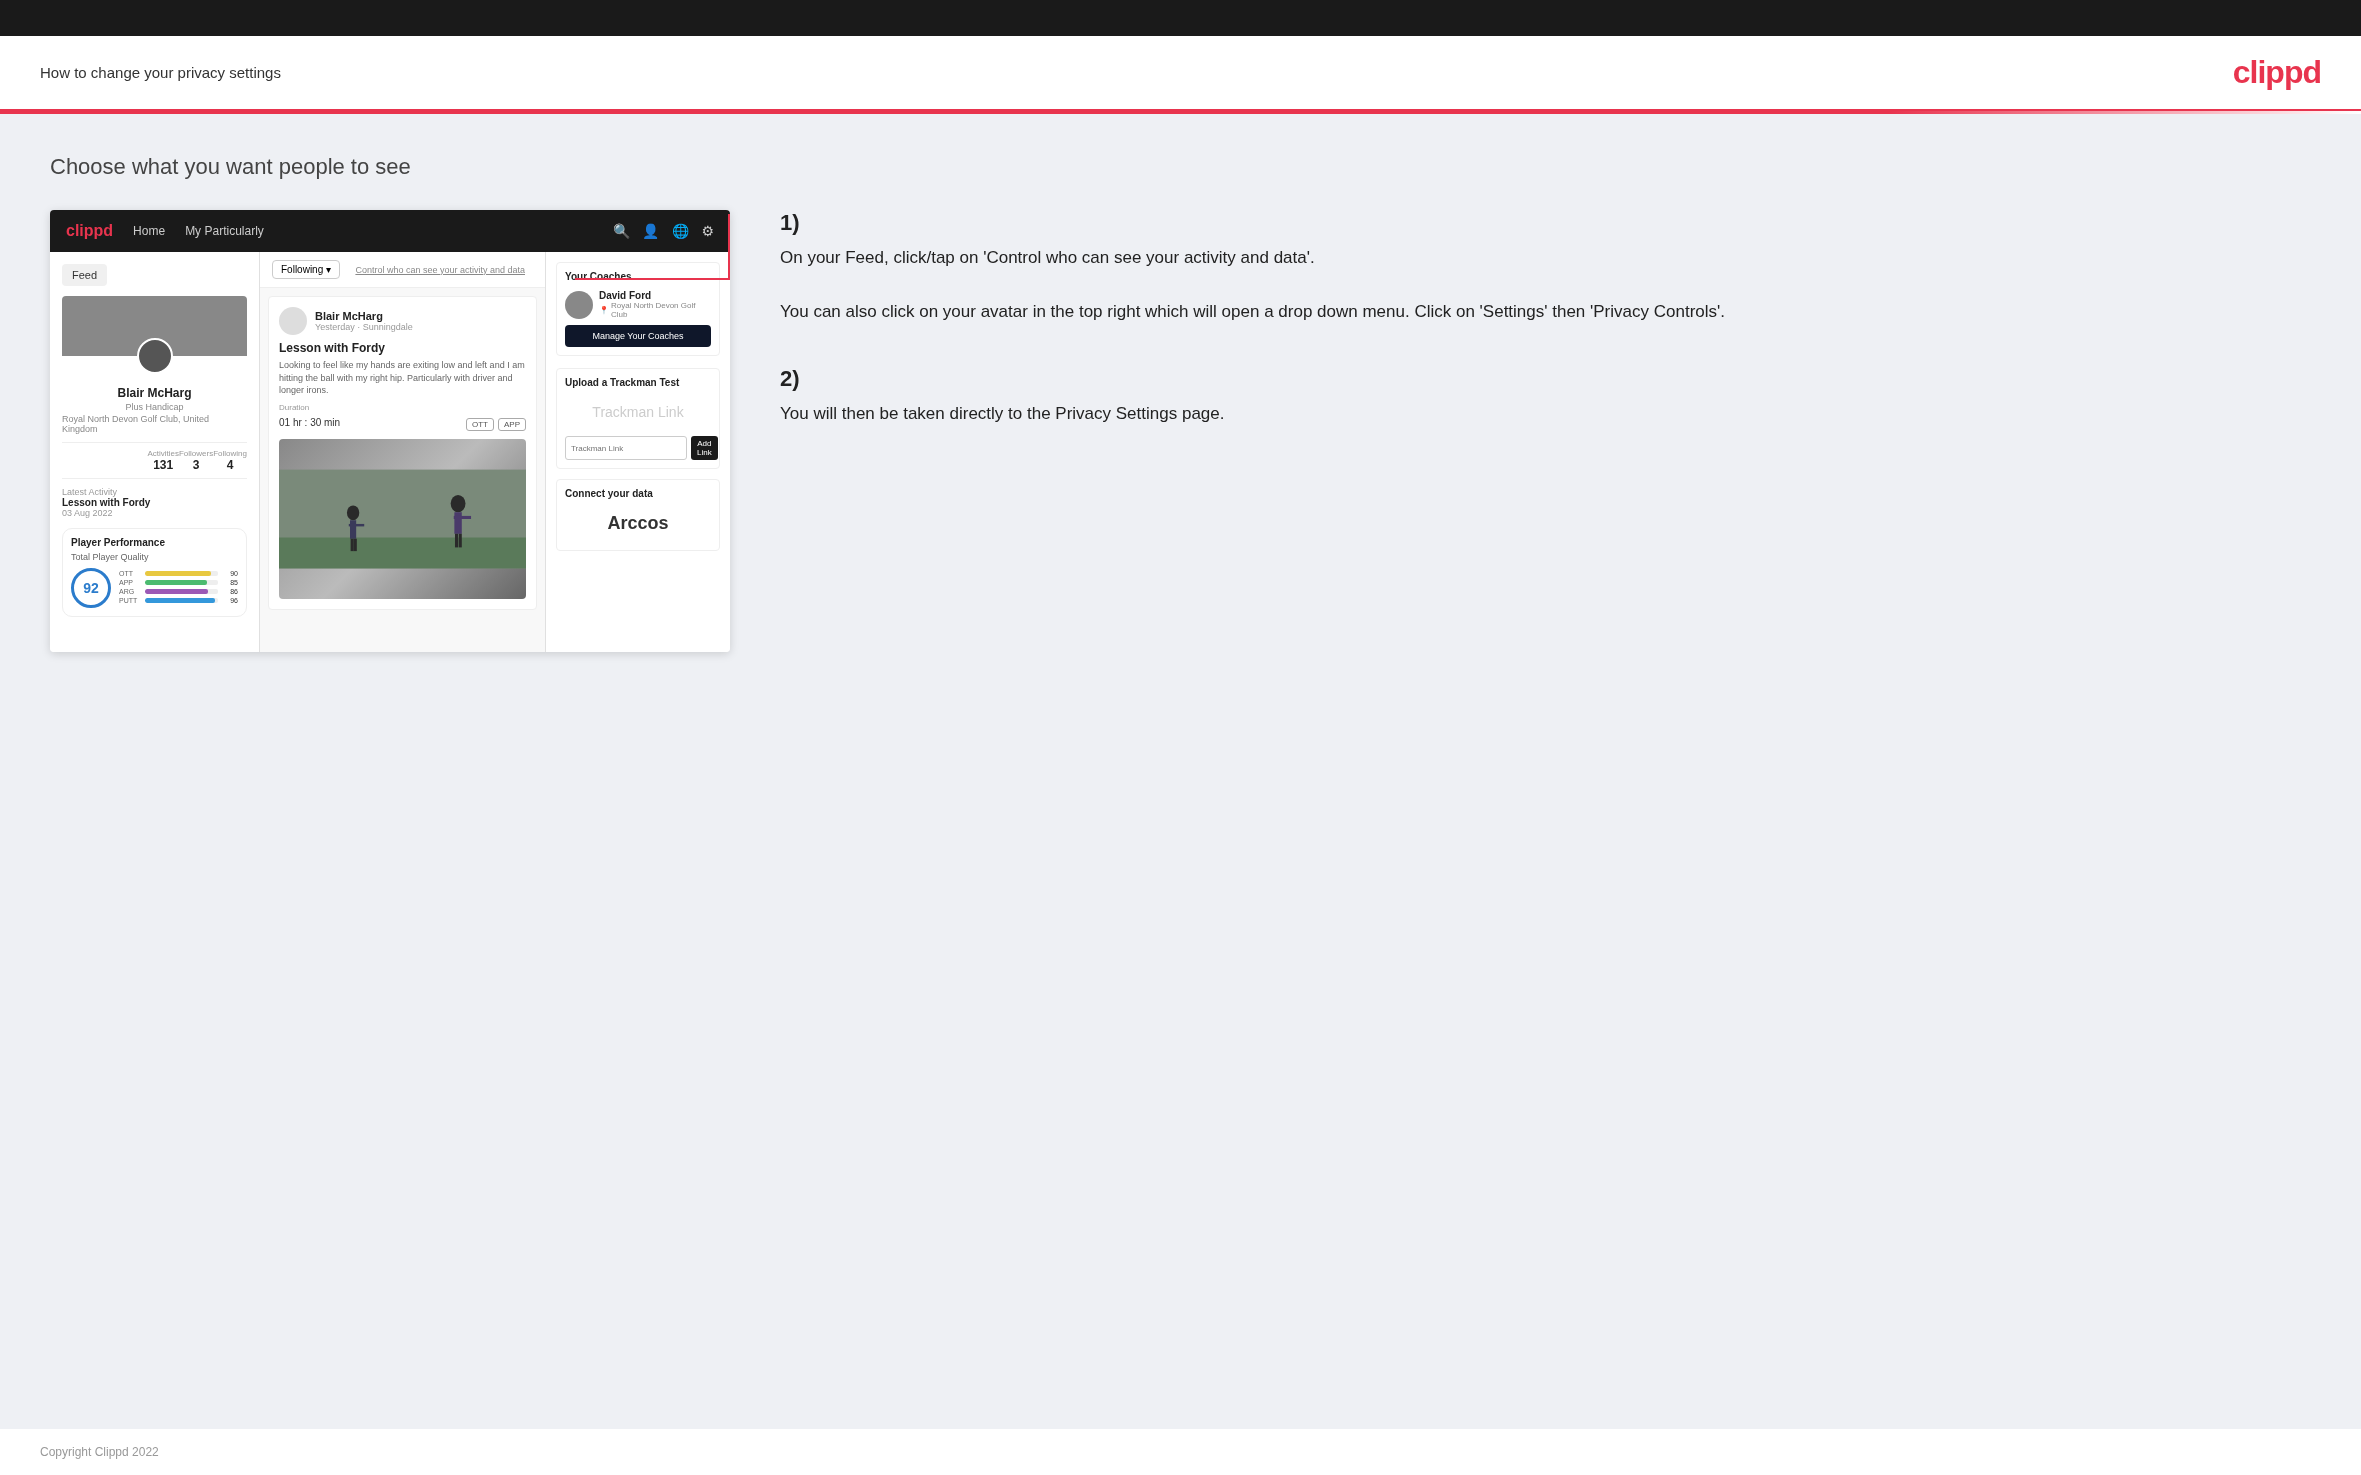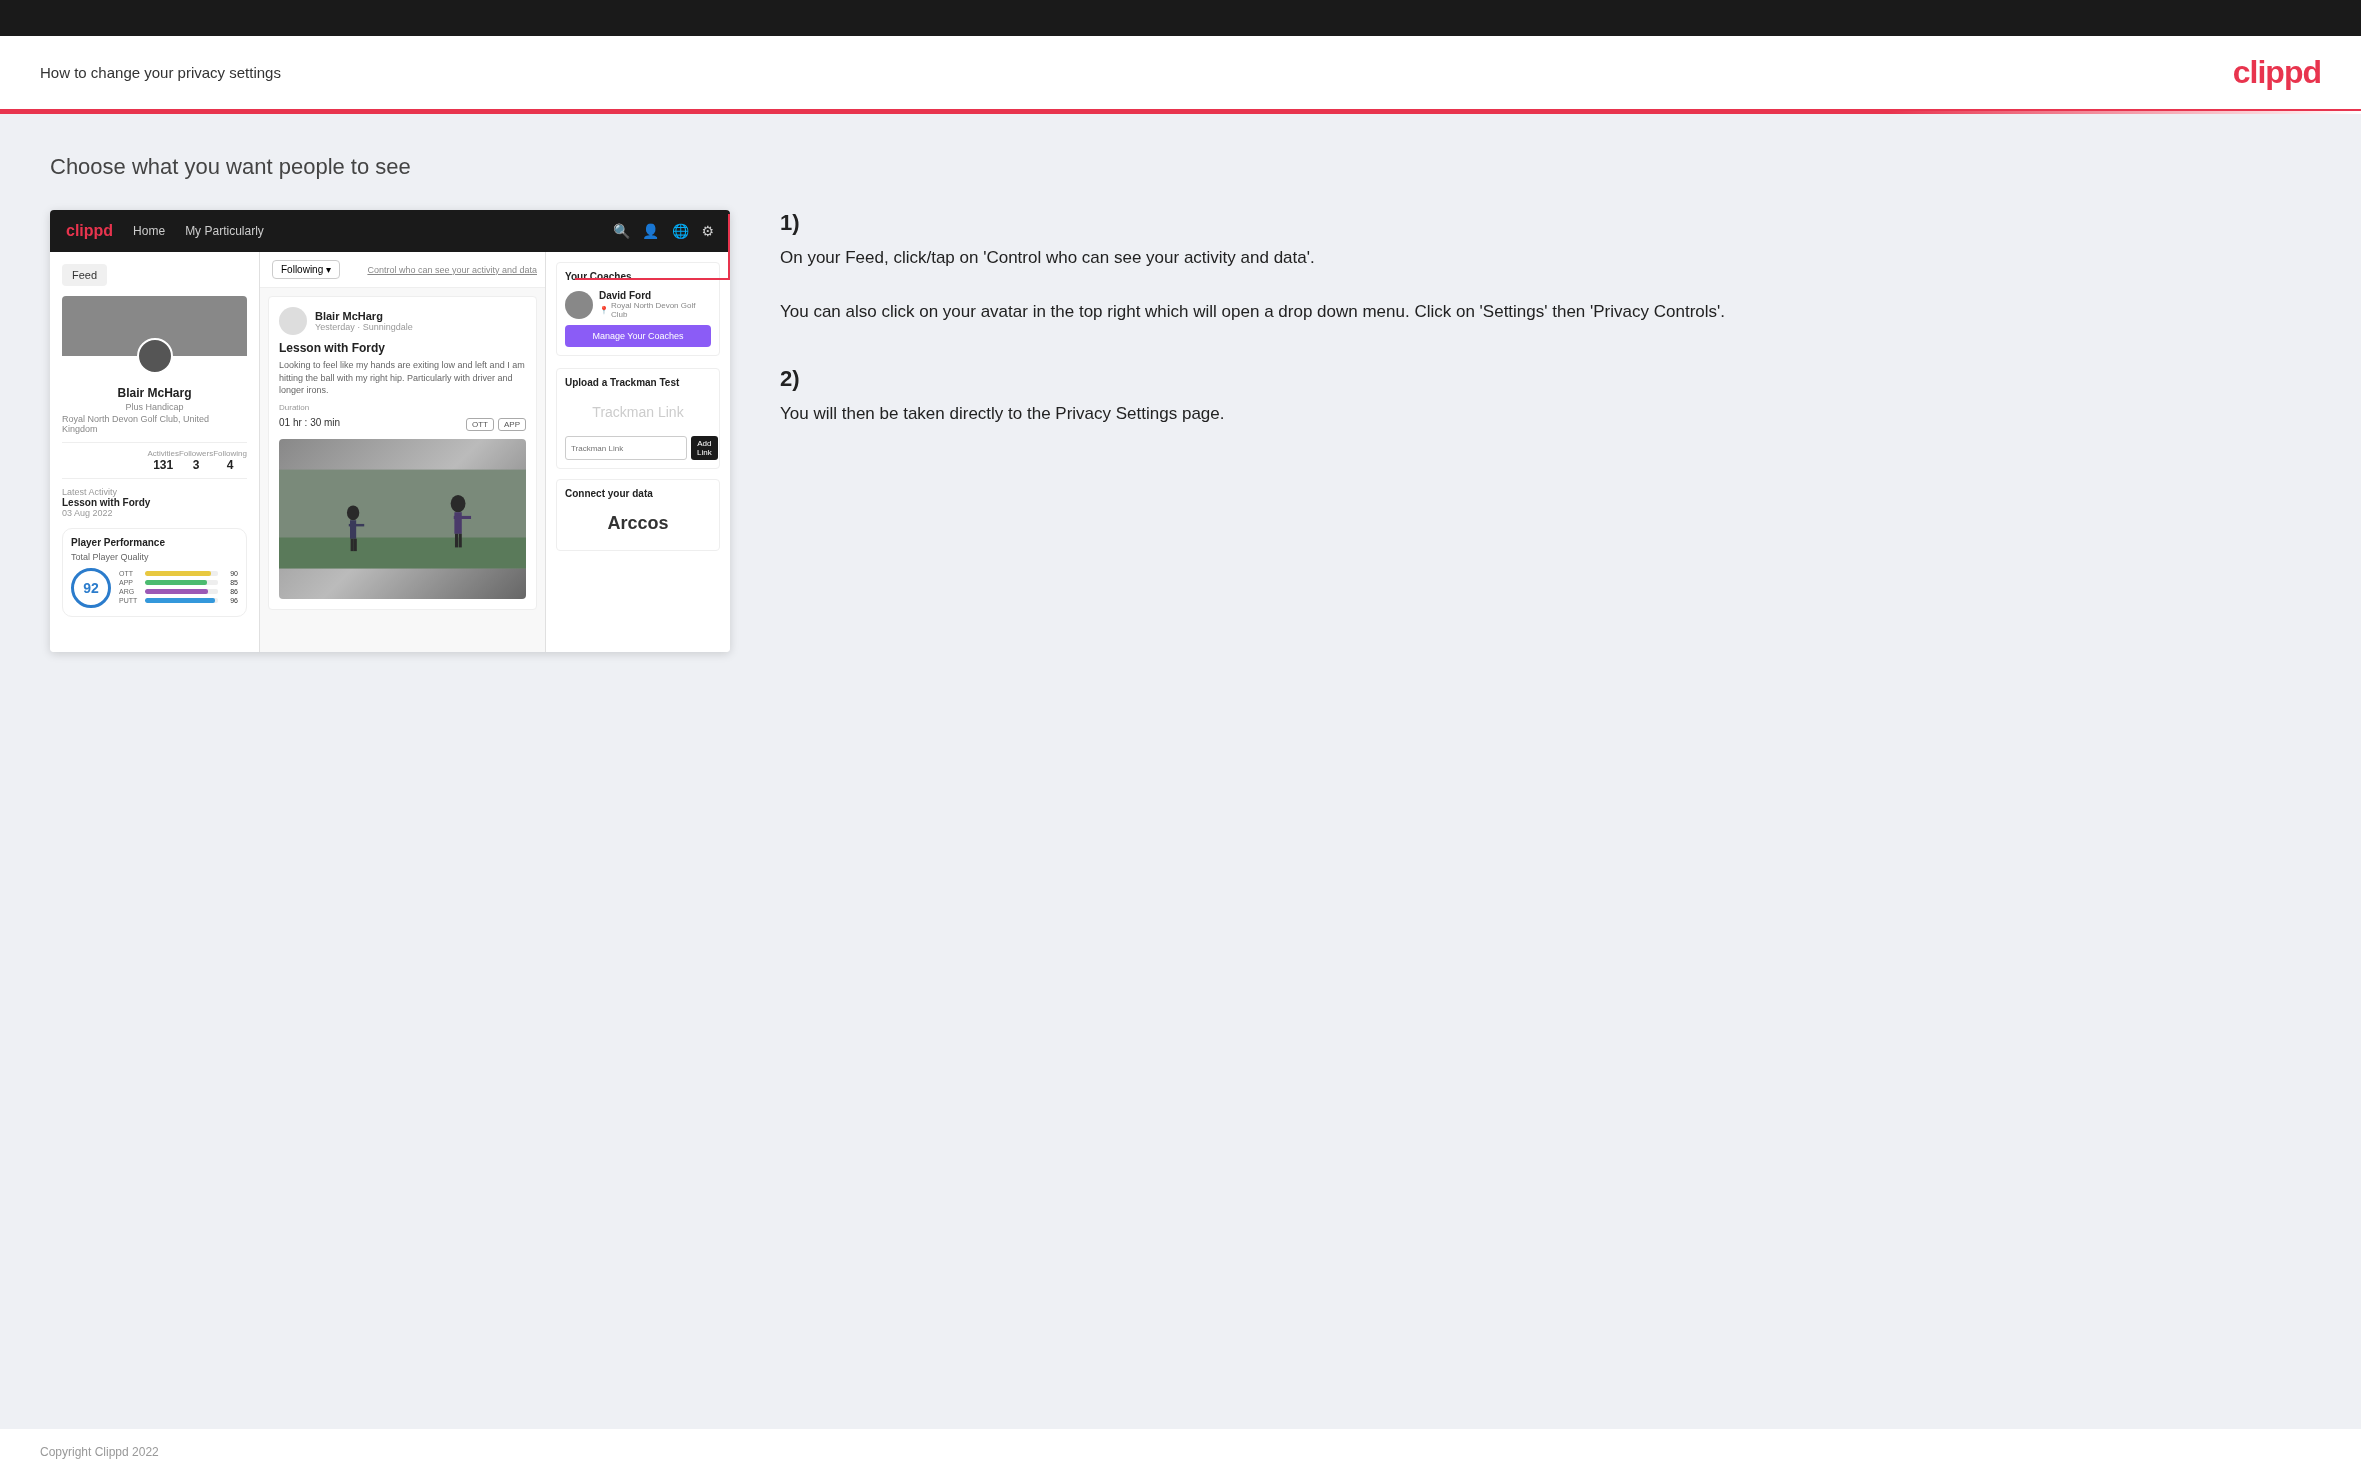--- a/index.html
+++ b/index.html
@@ -275,21 +275,21 @@
     .following-btn {
       font-size: 10px;
       background: #fff;
       border: 1px solid #ccc;
       border-radius: 4px;
       padding: 3px 8px;
       cursor: pointer;
     }
     .control-privacy-link {
       position: absolute;
-      right: 0;
+      right: 12px;
       font-size: 9px;
       color: #888;
       text-decoration: underline;
       padding-right: 8px;
     }
 
     .activity-card {
       background: #fff;
       margin: 8px;
       border-radius: 4px;
@@ -400,21 +400,21 @@
       font-weight: 600;
     }
     .coach-club {
       font-size: 8px;
       color: #888;
       display: flex;
       align-items: center;
       gap: 2px;
     }
     .manage-coaches-btn {
-      background: #8b5cf6;
+      background: #0f172a;
       color: #fff;
       border: none;
       border-radius: 4px;
       padding: 6px 10px;
       font-size: 9px;
       width: 100%;
       cursor: pointer;
       text-align: center;
     }
     .trackman-section {

